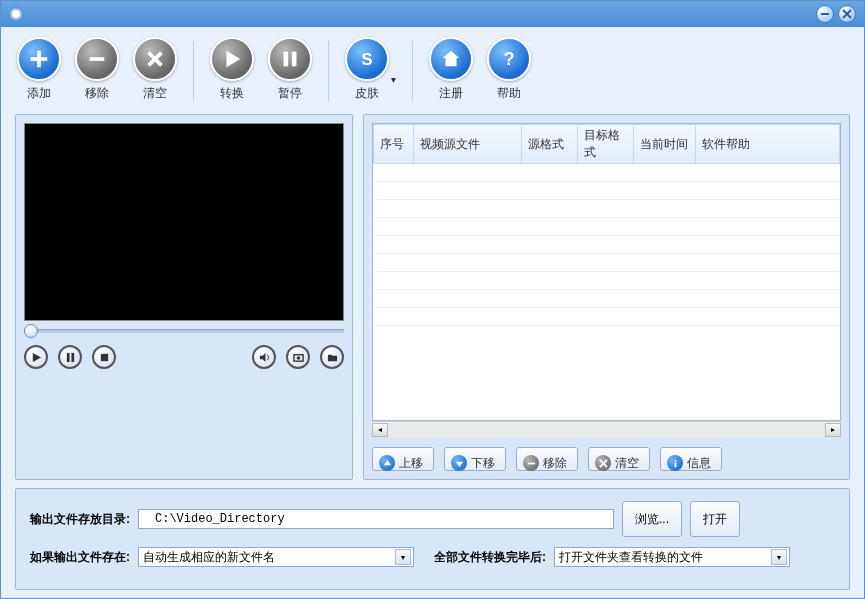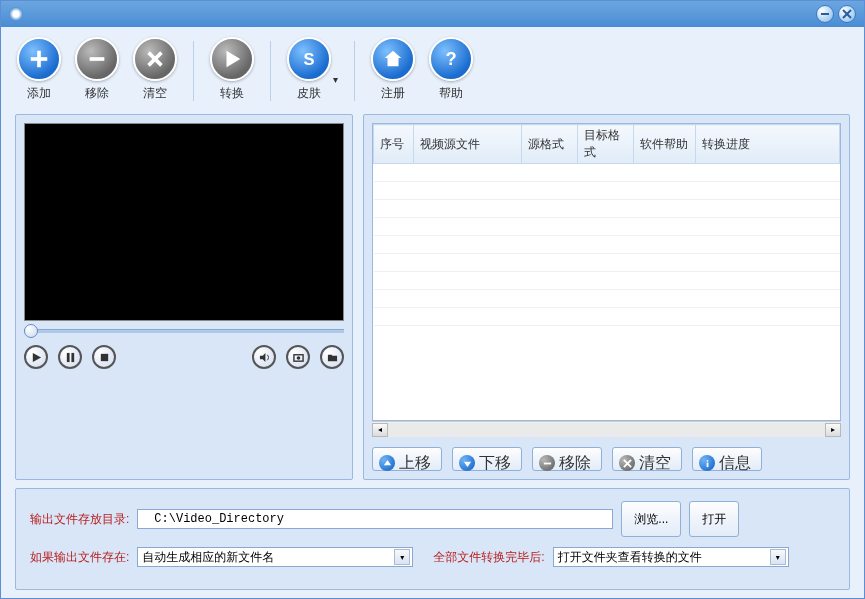--- a/index.html
+++ b/index.html
@@ -44,28 +44,28 @@
 th:nth-child(4) { width: 56px; }
 th:nth-child(5) { width: 62px; }
 .tbody-area { height: 160px; }
 tbody tr { height: 18px; }
 tbody td { border-bottom: 1px solid #f0f0f0; }
 .hscroll { height: 16px; background: #f0f0f0; border-top: 1px solid #ccc; position: relative; display: flex; align-items: center; }
 .hscroll .arrow { width: 16px; height: 14px; background: linear-gradient(#fafafa,#dcdcdc); border: 1px solid #b8b8b8; display: flex; align-items: center; justify-content: center; font-size: 8px; cursor: pointer; }
 .hscroll .track { flex: 1; height: 14px; background: #eaeaea; }
 
 .list-btns { display: flex; gap: 10px; margin-top: 10px; }
-.act-btn { height: 24px; padding: 8px 10px 0 6px; background: linear-gradient(#fdfdfe, #e2ecf8); border: 1px solid #90b0d8; border-radius: 3px; display: flex; align-items: center; gap: 4px; cursor: pointer; font-size: 16px; color: #333; }
+.act-btn { height: 24px; padding: 8px 10px 0 6px; background: linear-gradient(#fdfdfe, #e2ecf8); border: 1px solid #90b0d8; border-radius: 3px; display: flex; align-items: center; gap: 4px; cursor: pointer; font-size: 12px; color: #333; }
 .act-btn .ico { width: 16px; height: 16px; border-radius: 50%; background: radial-gradient(circle at 30% 30%, #6fb4f8, #0a5cc0); display: flex; align-items: center; justify-content: center; }
 .act-btn .ico.gray { background: radial-gradient(circle at 30% 30%, #b8b8b8, #555); }
 .act-btn .ico svg { width: 9px; height: 9px; fill: #fff; }
 
 .bottom-panel { margin: 0 14px 8px; padding: 12px 14px; }
 .brow { display: flex; align-items: center; gap: 8px; margin-bottom: 10px; }
-.brow label { font-size: 12px; color: #b91c1c; white-space: nowrap; }
+.brow label { font-size: 12px; color: #000000; white-space: nowrap; font-weight: bold; }
 .txt { height: 20px; border: 1px solid #8aa8d0; background: #fff; padding: 0 16px; font-family: "Courier New", monospace; font-size: 12px; }
 .txt.long { width: 476px; }
 .btn { height: 36px; padding: 0 12px; background: linear-gradient(#fdfdfe, #e2ecf8); border: 1px solid #90b0d8; border-radius: 3px; cursor: pointer; font-size: 12px; }
 .combo { height: 20px; border: 1px solid #8aa8d0; background: #fff; display: flex; align-items: center; padding: 0 2px 0 4px; cursor: pointer; }
 .combo .ctext { flex: 1; font-size: 12px; }
 .combo .carrow { width: 16px; height: 16px; background: linear-gradient(#f8f8f8,#d8e4f4); border: 1px solid #a8bcd8; display: flex; align-items: center; justify-content: center; font-size: 8px; }
 .combo.c1 { width: 276px; }
 .combo.c2 { width: 236px; }
 
 .statusbar { height: 22px; background: linear-gradient(#f0f4fb, #e4ecf8); border-top: 1px solid #b8d0ec; padding: 0 8px; display: flex; align-items: center; font-size: 12px; color: #333; }
@@ -120,20 +120,29 @@
     </div>
     <div class="tb-sep"></div>
     <div class="tb-group">
       <div class="tb-item">
         <div class="tb-btn gray">
             <svg viewBox="0 0 24 24">
               <polygon points="6,3 21,12 6,21"></polygon>
             </svg>
           </div>
         <span class="tb-label">转换</span>
+      </div>
+      <div class="tb-item">
+        <div class="tb-btn gray">
+            <svg viewBox="0 0 24 24">
+              <rect x="5" y="4" width="5" height="16"></rect>
+              <rect x="14" y="4" width="5" height="16"></rect>
+            </svg>
+          </div>
+        <span class="tb-label">暂停</span>
       </div>
     </div>
     <div class="tb-sep"></div>
     <div class="tb-group">
       <div class="tb-drop">
         <div class="tb-item">
           <div class="tb-btn">
               <svg viewBox="0 0 24 24">
                 <text x="12" y="18" text-anchor="middle" font-size="18" font-weight="bold" fill="#fff">S</text>
               </svg>
@@ -212,22 +221,22 @@
 
     <div class="panel right-panel">
       <div class="table-wrap">
         <table>
           <thead>
               <tr>
             <th>序号</th>
             <th>视频源文件</th>
             <th>源格式</th>
             <th>目标格式</th>
+            <th>当前时间</th>
             <th>软件帮助</th>
-            <th>转换进度</th>
           </tr>
             </thead>
           <tbody class="tbody-area">
             <tr>
                 <td></td>
                 <td></td>
                 <td></td>
                 <td></td>
                 <td></td>
                 <td></td>

